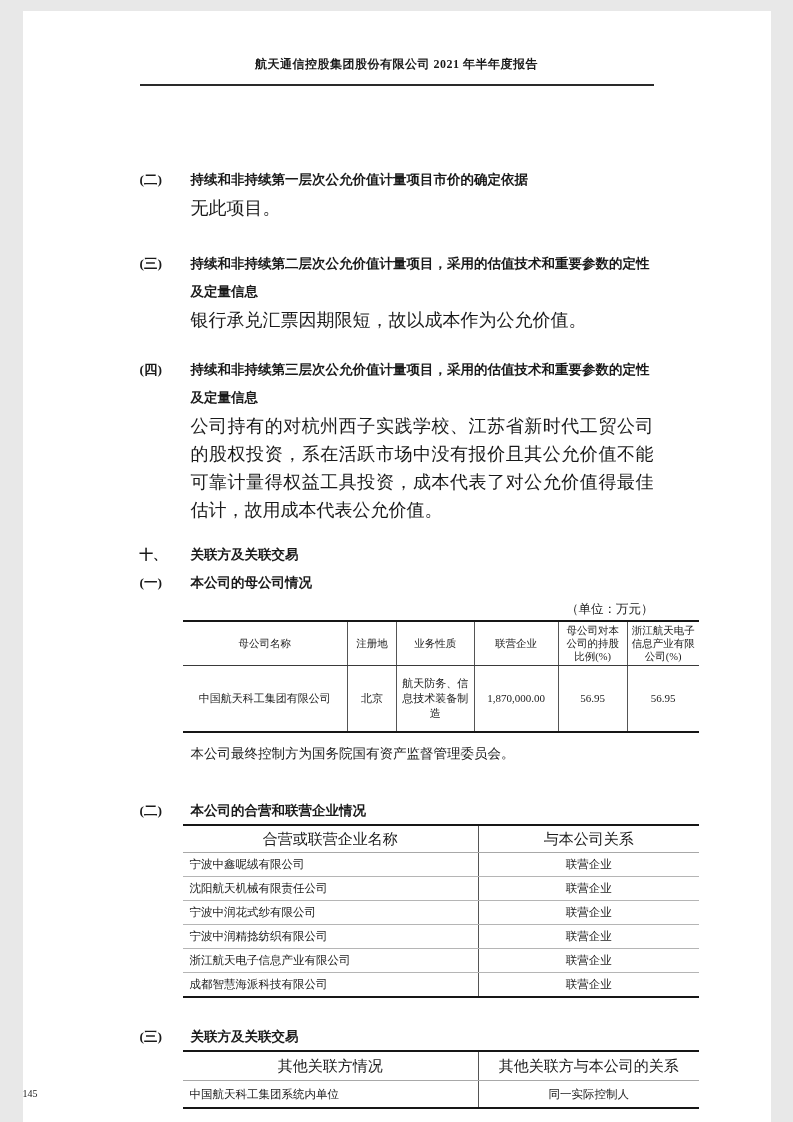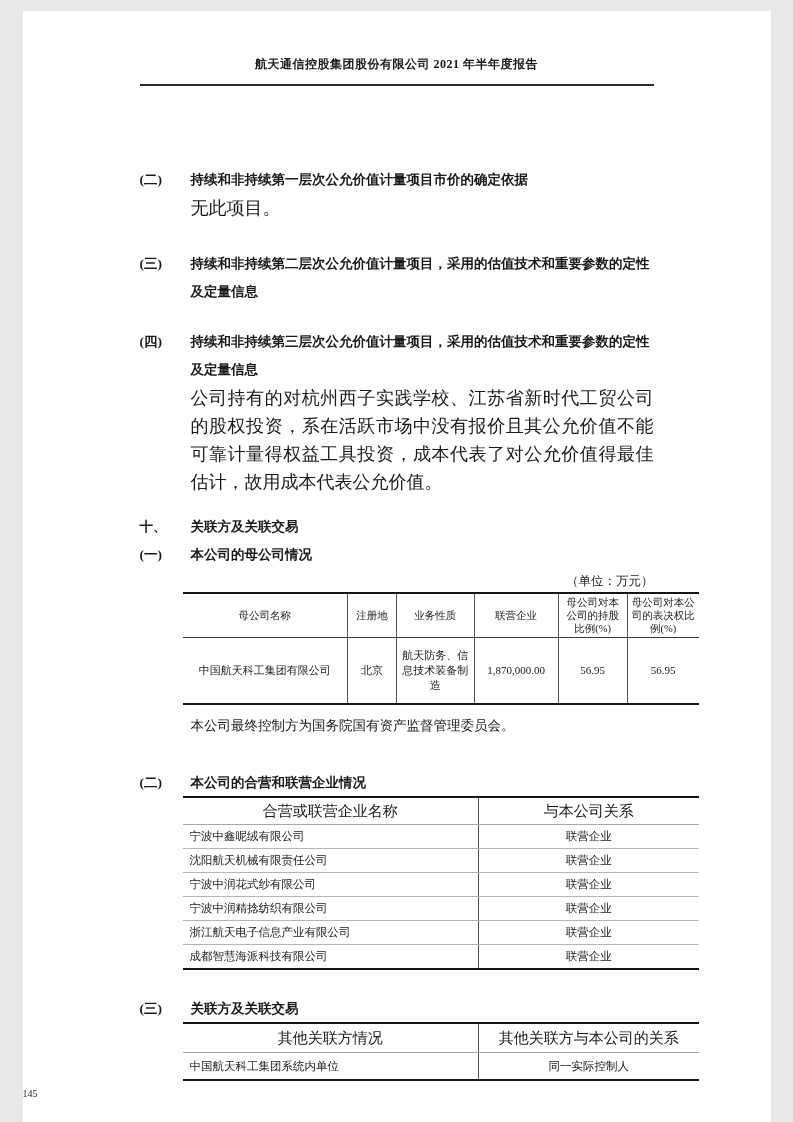--- a/index.html
+++ b/index.html
@@ -155,20 +155,21 @@
         <span>持续和非持续第一层次公允价值计量项目市价的确定依据</span>
       </div>
       <div class="sec-body">无此项目。</div>
     </div>
 
     <div class="sec3">
       <div class="sec-heading">
         <span class="sec-label">(三)</span>
         <span>持续和非持续第二层次公允价值计量项目，采用的估值技术和重要参数的定性及定量信息</span>
       </div>
+      <div class="sec-body">银行承兑汇票因期限短，故以成本作为公允价值。</div>
     </div>
 
     <div class="sec4">
       <div class="sec-heading">
         <span class="sec-label">(四)</span>
         <span>持续和非持续第三层次公允价值计量项目，采用的估值技术和重要参数的定性及定量信息</span>
       </div>
       <div class="sec-body justified">公司持有的对杭州西子实践学校、江苏省新时代工贸公司的股权投资，系在活跃市场中没有报价且其公允价值不能可靠计量得权益工具投资，成本代表了对公允价值得最佳估计，故用成本代表公允价值。</div>
     </div>
 
@@ -194,21 +195,21 @@
             <col style="width:13.4%">
             <col style="width:13.8%">
         </colgroup>
         <thead>
             <tr>
               <th>母公司名称</th>
               <th>注册地</th>
               <th>业务性质</th>
               <th>联营企业</th>
               <th>母公司对本公司的持股比例(%)</th>
-              <th>母公司对本公司的表决权比例(%)</th>
+              <th>浙江航天电子信息产业有限公司(%)</th>
             </tr>
           </thead>
         <tbody>
             <tr>
               <td>中国航天科工集团有限公司</td>
               <td>北京</td>
               <td>航天防务、信息技术装备制造</td>
               <td>1,870,000.00</td>
               <td>56.95</td>
               <td>56.95</td>

